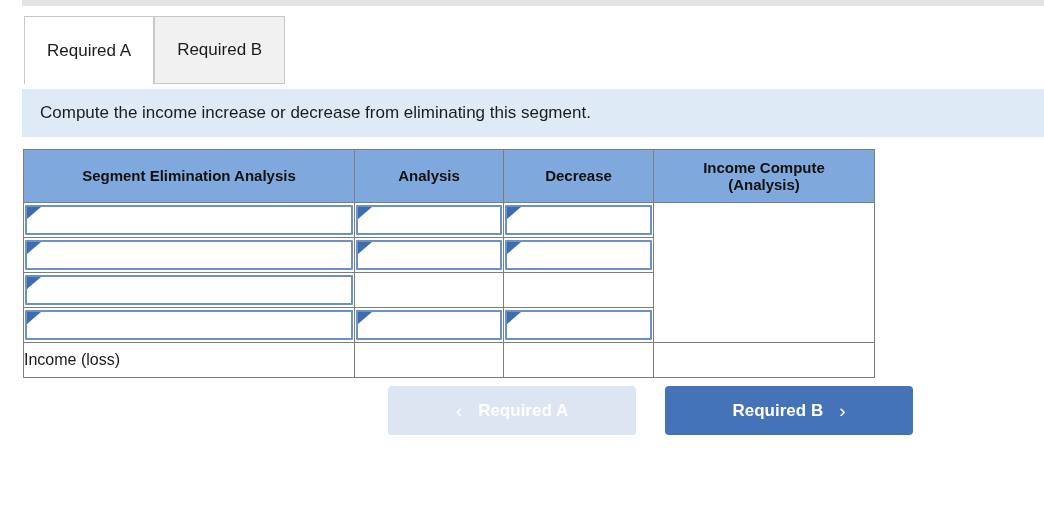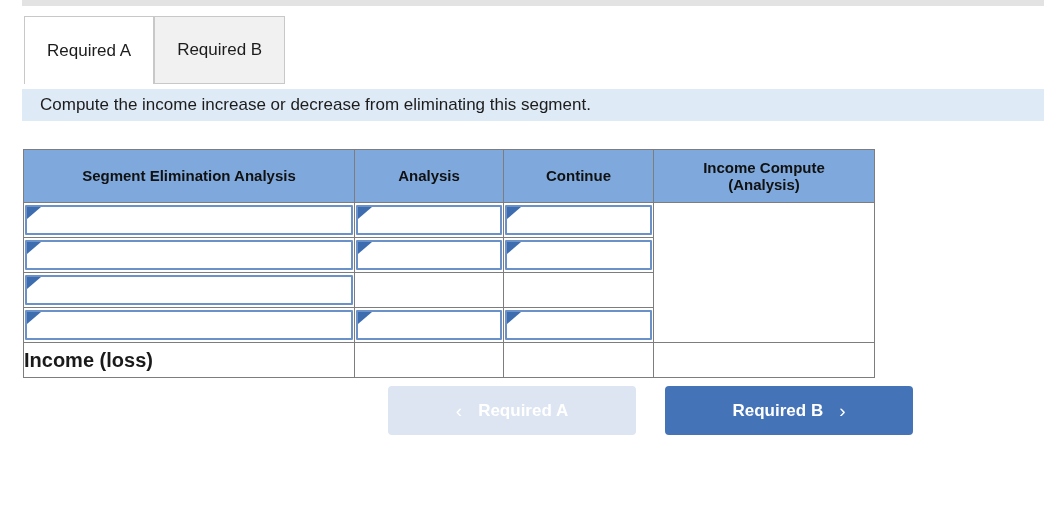--- a/index.html
+++ b/index.html
@@ -65,21 +65,21 @@
     border-bottom: 1px solid #c8c8c8;
     color: #1c1c1c;
   }
 
   
   .banner {
     position: absolute;
     left: 22px;
     top: 89px;
     width: 1022px;
-    height: 32px;
+    height: 48px;
     background: #deeaf6;
     display: flex;
     align-items: center;
   }
   .banner-text {
     padding-left: 18px;
     font-size: 17px;
     color: #1c1c1c;
   }
 
@@ -157,24 +157,23 @@
 
   
   .plain-inner {
     height: 32px;
   }
 
   
   td.total-label {
     height: 34px;
     background: #ffffff;
-    font-size: 20px;
+    font-size: 16px;
     padding-left: 6px;
     color: #1a1a1a;
-    font-weight: bold;
   }
   td.total-cell {
     height: 34px;
     background: #ffffff;
     border-bottom: 3px solid #000000;
   }
 
   
   .footer-nav {
     position: absolute;
@@ -236,21 +235,21 @@
     <colgroup>
       <col class="col-a">
         <col class="col-b">
         <col class="col-c">
         <col class="col-d">
     </colgroup>
     <thead>
       <tr>
         <th>Segment Elimination Analysis</th>
         <th>Analysis</th>
-        <th>Continue</th>
+        <th>Decrease</th>
         <th>
           <span>Income Compute</span><br>
           <span>(Analysis)</span>
         </th>
       </tr>
     </thead>
     <tbody>
 
       <tr>
         <td class="body-cell">

